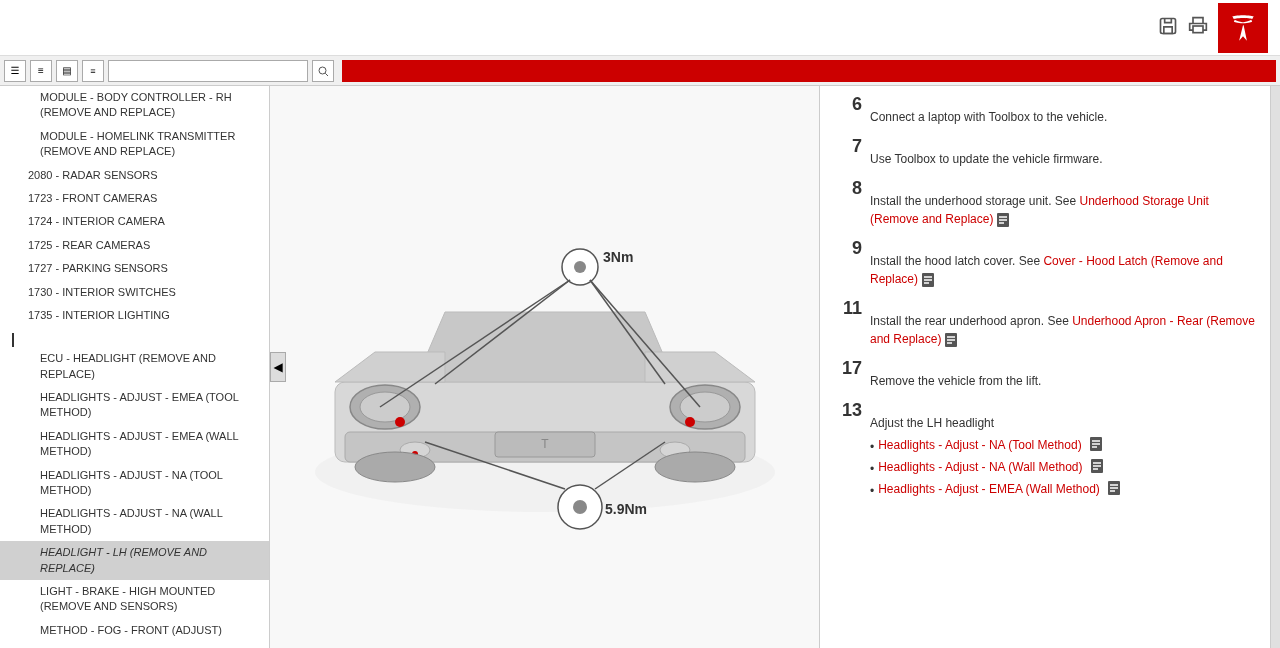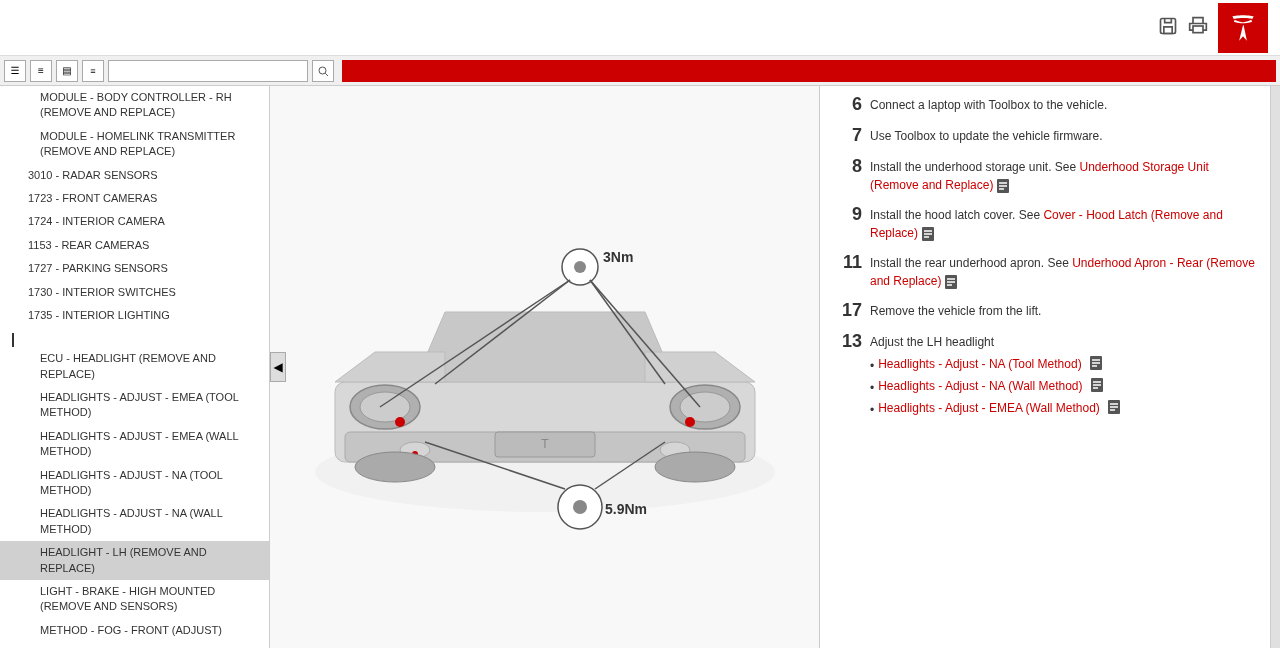--- a/index.html
+++ b/index.html
@@ -117,20 +117,21 @@
       color: #333;
       cursor: pointer;
       line-height: 1.4;
       display: flex;
       align-items: flex-start;
       gap: 6px;
       justify-content: space-between;
     }
     .sidebar-item.active {
       background: #d0d0d0;
+      font-style: italic;
     }
     .sidebar-bullet {
       width: 10px;
       min-width: 10px;
       height: 10px;
       margin-top: 2px;
       display: inline-block;
     }
     .bullet-filled {
       background: #333;
@@ -218,20 +219,21 @@
       color: #333;
       min-width: 30px;
       text-align: right;
     }
     .step-content {
       flex: 1;
       font-size: 12px;
       color: #333;
       line-height: 1.5;
       padding-top: 2px;
+      margin-top: 12px;
     }
     .step-link {
       color: #cc0000;
       text-decoration: none;
       cursor: pointer;
     }
     .step-sub {
       margin-top: 4px;
     }
     .step-sub-item {
@@ -305,33 +307,33 @@
     <div class="sidebar-item sidebar-sub">
           <span class="sidebar-bullet"></span>
           <span class="sidebar-item-text">MODULE - BODY CONTROLLER - RH (REMOVE AND REPLACE)</span>
         </div>
         <div class="sidebar-item sidebar-sub">
           <span class="sidebar-bullet"></span>
           <span class="sidebar-item-text">MODULE - HOMELINK TRANSMITTER (REMOVE AND REPLACE)</span>
         </div>
         <div class="sidebar-item">
           <span class="sidebar-bullet"><span class="bullet-filled"></span></span>
-          <span class="sidebar-item-text">3010 - RADAR SENSORS</span>
+          <span class="sidebar-item-text">2080 - RADAR SENSORS</span>
         </div>
         <div class="sidebar-item">
           <span class="sidebar-bullet"><span class="bullet-filled"></span></span>
           <span class="sidebar-item-text">1723 - FRONT CAMERAS</span>
         </div>
         <div class="sidebar-item">
           <span class="sidebar-bullet"><span class="bullet-filled"></span></span>
           <span class="sidebar-item-text">1724 - INTERIOR CAMERA</span>
         </div>
         <div class="sidebar-item">
           <span class="sidebar-bullet"><span class="bullet-filled"></span></span>
-          <span class="sidebar-item-text">1153 - REAR CAMERAS</span>
+          <span class="sidebar-item-text">1725 - REAR CAMERAS</span>
         </div>
         <div class="sidebar-item">
           <span class="sidebar-bullet"><span class="bullet-filled"></span></span>
           <span class="sidebar-item-text">1727 - PARKING SENSORS</span>
         </div>
         <div class="sidebar-item">
           <span class="sidebar-bullet"><span class="bullet-filled"></span></span>
           <span class="sidebar-item-text">1730 - INTERIOR SWITCHES</span>
         </div>
         <div class="sidebar-item">

